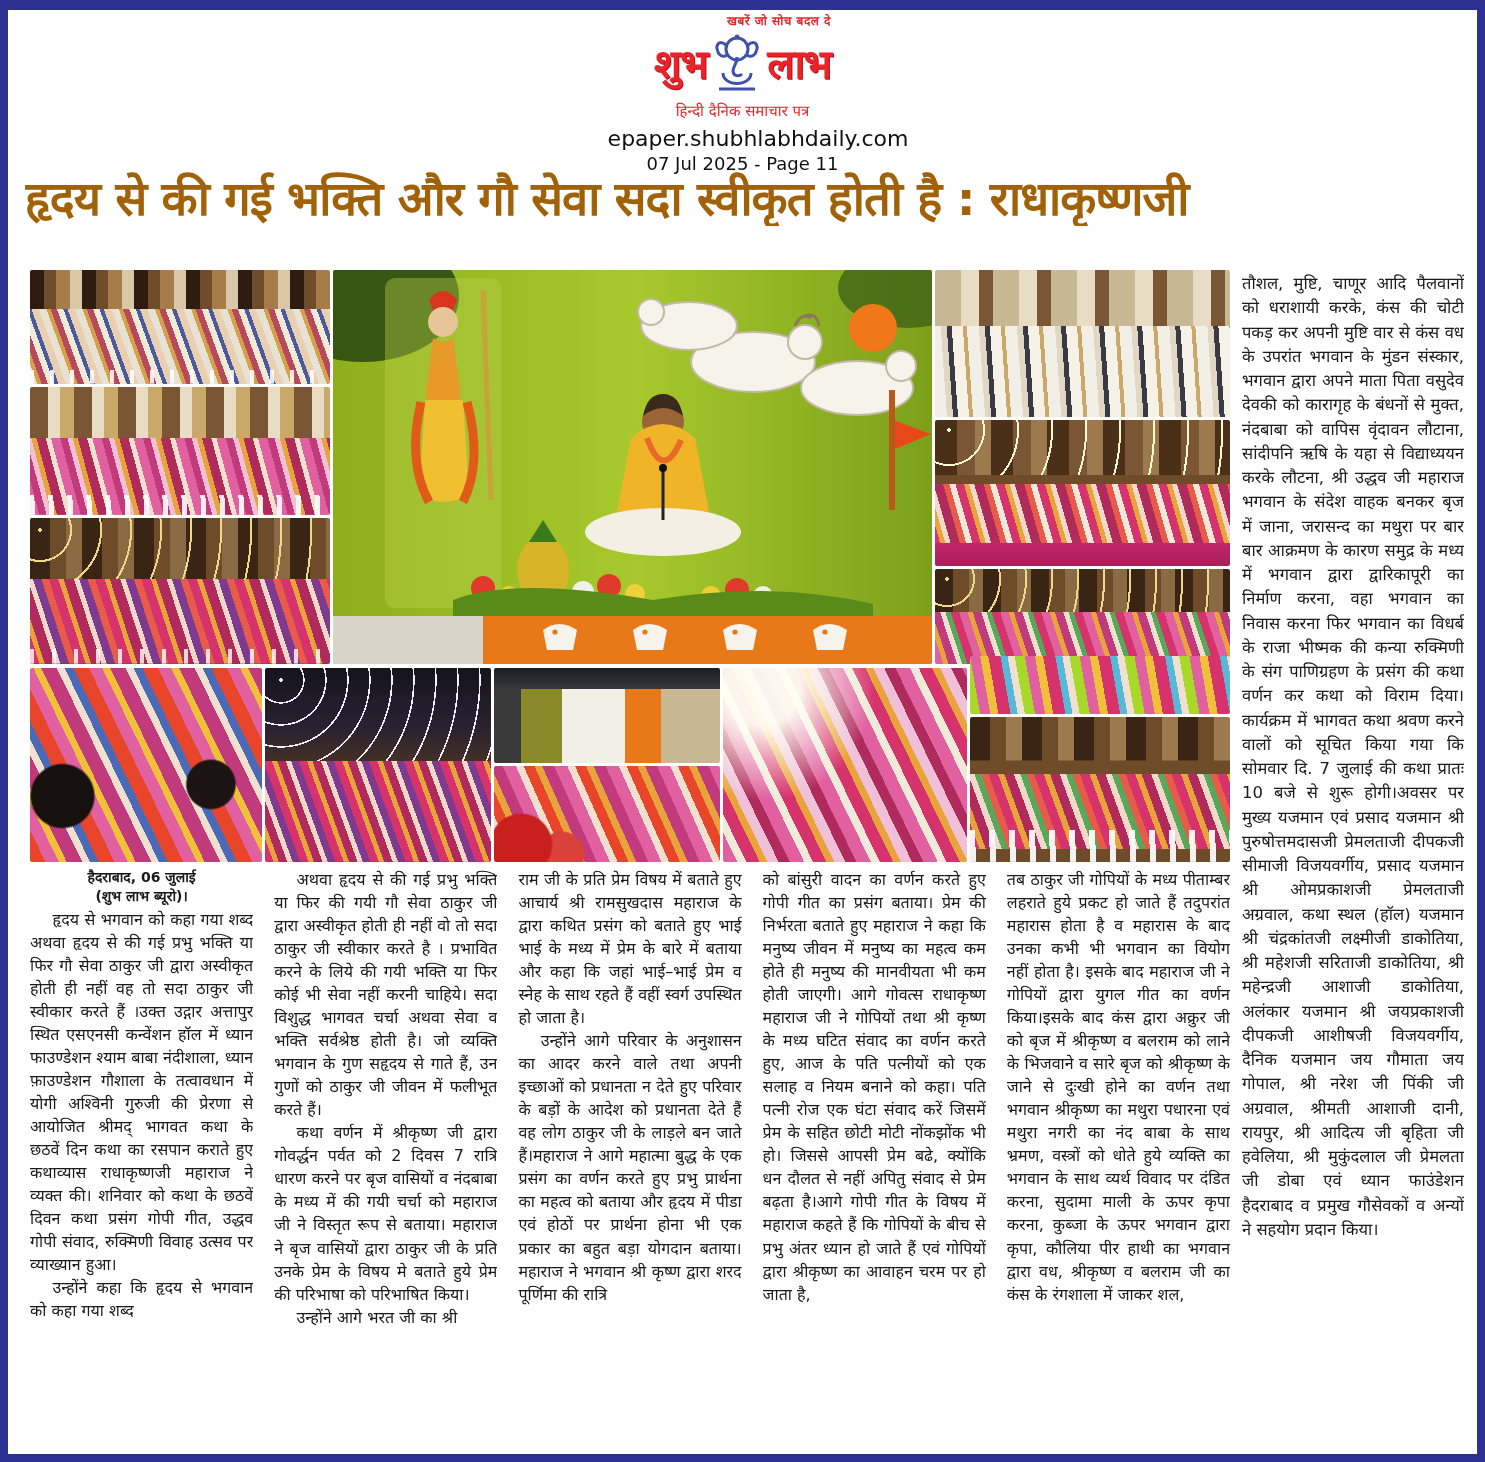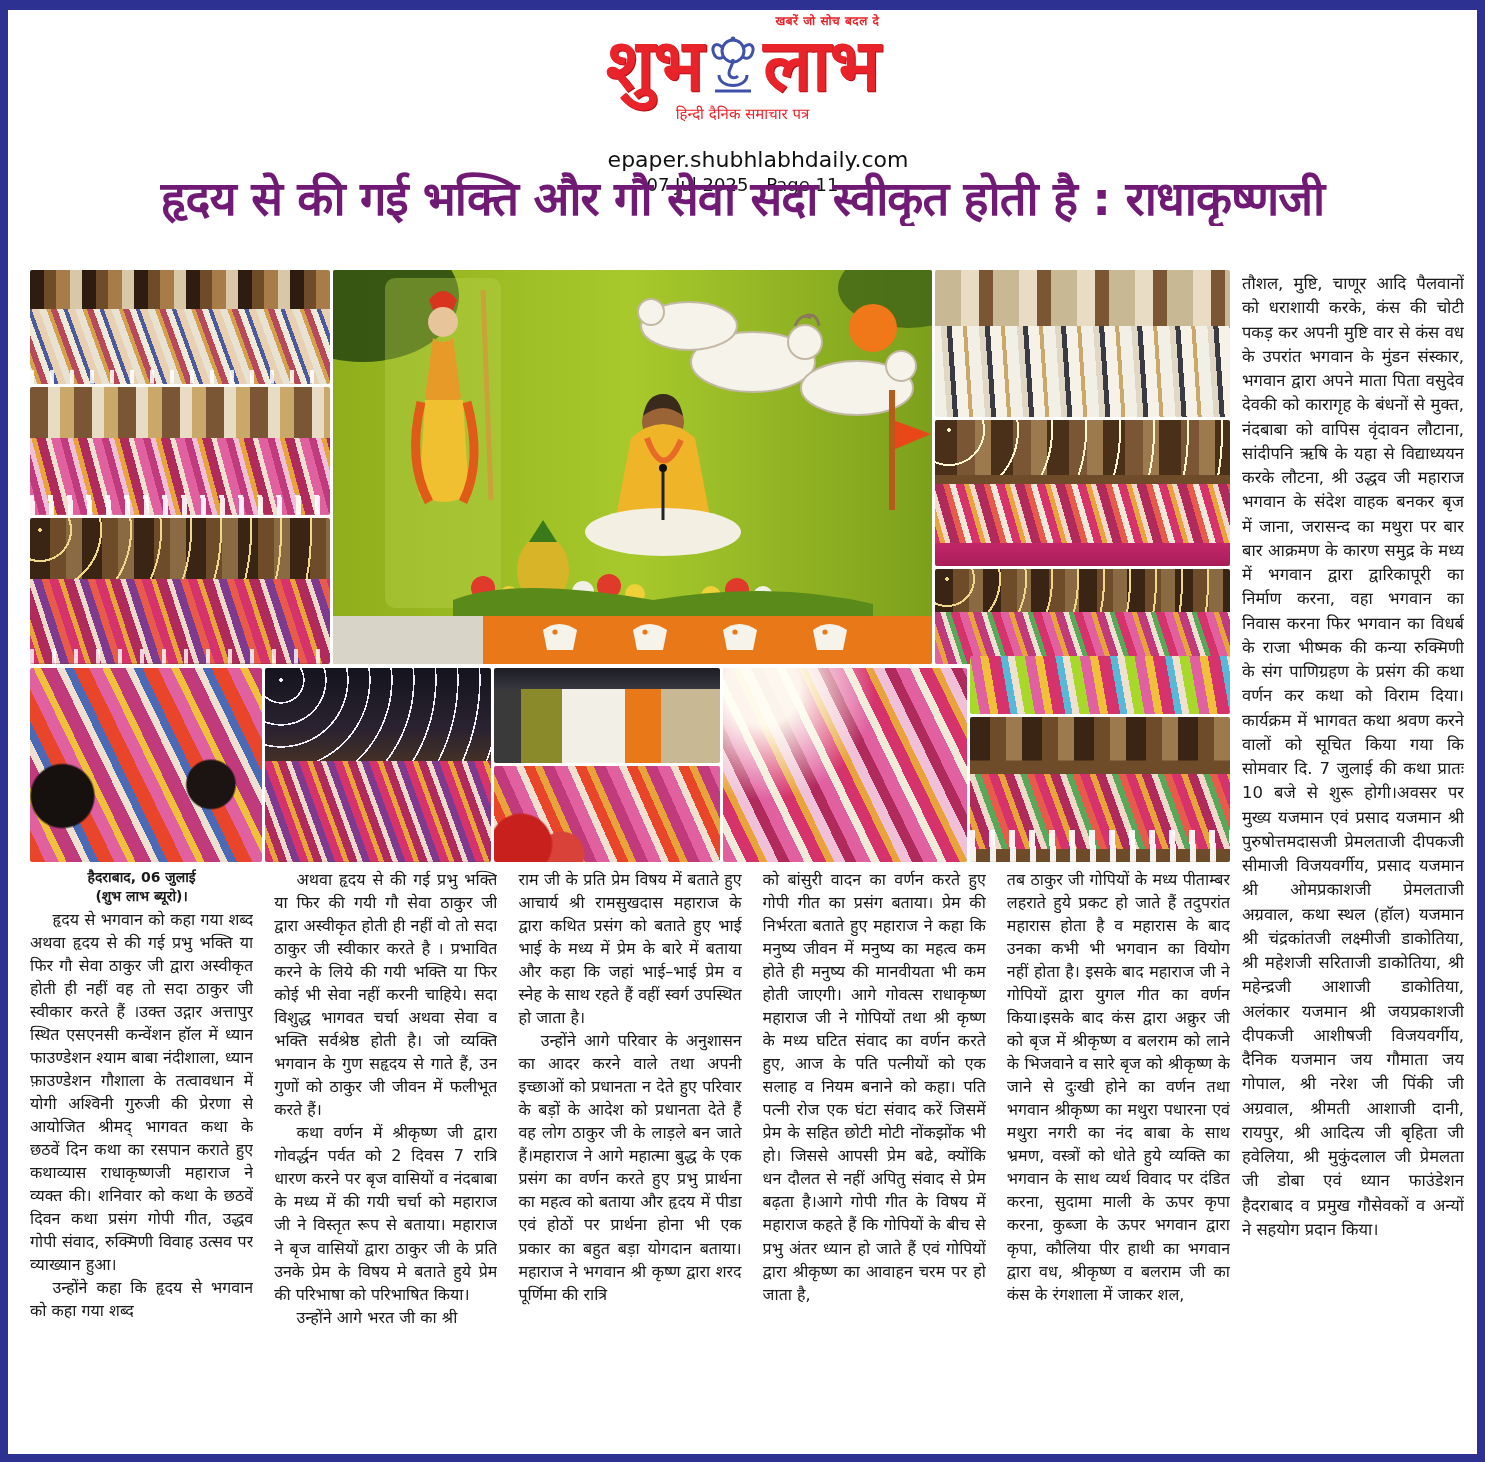--- a/index.html
+++ b/index.html
@@ -8,30 +8,30 @@
     font-family:"DejaVu Sans","Liberation Sans",sans-serif;color:#1a1a1a;
     overflow:hidden;
   }
   .frame{position:absolute;inset:0;border:8px solid #2d3192;border-top-width:10px;pointer-events:none;z-index:50;}
 
   
   .masthead{position:absolute;top:12px;left:0;width:1485px;text-align:center;}
   .logo-wrap{display:inline-block;position:relative;padding:0 6px;}
   .tagline{color:#e8232a;font-weight:bold;font-size:12px;text-align:right;letter-spacing:.5px;}
   .logo-line{display:flex;align-items:center;justify-content:center;gap:4px;line-height:1;}
-  .logo-word{color:#e8232a;font-weight:bold;font-size:72px;letter-spacing:-1px;
+  .logo-word{color:#e8232a;font-weight:bold;font-size:40px;letter-spacing:-1px;
     text-shadow:1px 1px 0 #b80e14;}
   .subtitle{color:#e8232a;font-weight:normal;font-size:15px;text-align:center;margin-top:2px;}
-  .url{font-size:22px;color:#111;margin-top:24px;font-weight:500;padding-left:31px;}
+  .url{font-size:22px;color:#111;margin-top:6px;font-weight:500;padding-left:31px;}
   .datepage{font-size:18px;color:#111;margin-top:2px;}
 
   
   .headline{
-    position:absolute;top:172px;left:25px;width:1435px;text-align:center;
-    font-size:47px;font-weight:bold;color:#701a75;letter-spacing:-1px;line-height:1.15;
+    position:absolute;top:172px;left:25px;width:1435px;
+    font-size:47px;font-weight:bold;color:#a16207;letter-spacing:-1px;line-height:1.15;
     white-space:nowrap;overflow:hidden;
   }
 
   
   .main{position:absolute;top:268px;left:0;width:1485px;height:1184px;}
 
   
   .collage{position:absolute;left:30px;top:2px;width:1200px;height:592px;background:#fff;}
   .ph{position:absolute;overflow:hidden;border-radius:2px;}
 

